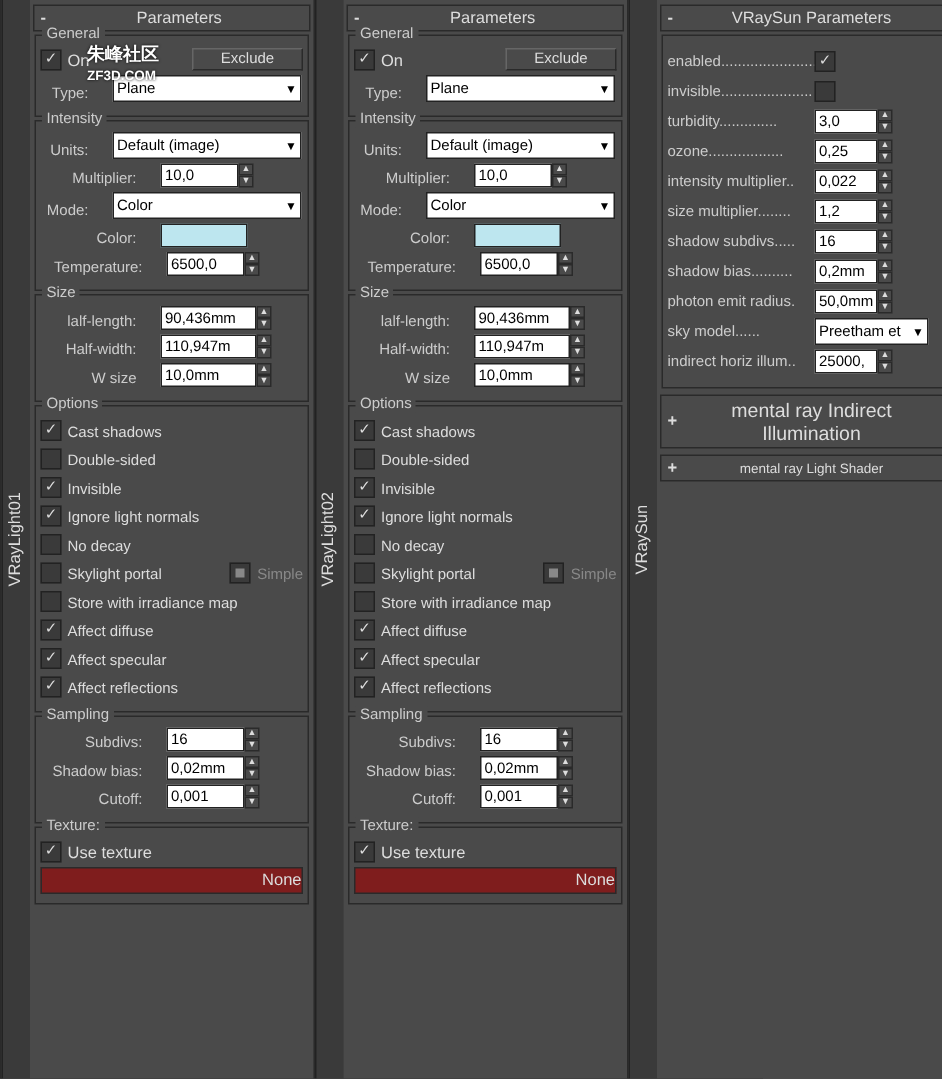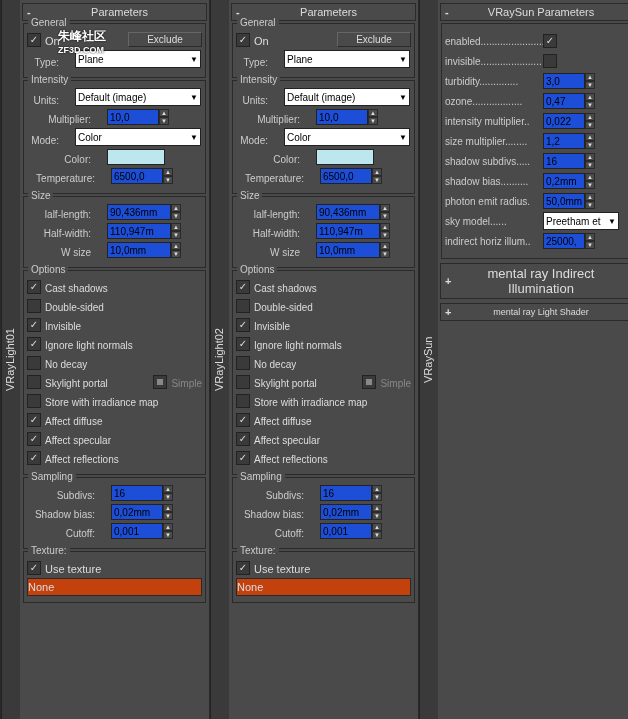--- a/index.html
+++ b/index.html
@@ -17,27 +17,27 @@
 .row .lab{text-align:right;padding-right:16px;color:#ccc;font-size:10px}
 .lab.w68{width:68px}
 .lab.w64{width:64px}
 .chk{width:12px;height:12px;border:1px solid #222;background:#3a3a3a;display:flex;align-items:center;justify-content:center;margin-right:4px;cursor:pointer}
 .chk.on::after{content:"✓";color:#ddd;font-size:10px;line-height:1}
 .chk.ind::after{content:"";width:6px;height:6px;background:#888}
 .btn{background:#4a4a4a;border:1px solid #2a2a2a;border-top-color:#666;border-left-color:#666;padding:1px 6px;color:#ddd;cursor:pointer;font-size:10px}
 .sel{background:#fff;color:#000;border:1px solid #222;height:16px;padding:0 2px;font-size:10px;cursor:pointer;display:flex;align-items:center;justify-content:space-between}
 .sel .arr{font-size:8px}
 .spin{display:flex;height:16px}
-.spin .v{background:#1d4ed8;color:#000;border:1px solid #222;width:46px;padding:0 2px;font-size:10px;display:flex;align-items:center}
+.spin .v{background:#ffffff;color:#000;border:1px solid #222;width:46px;padding:0 2px;font-size:10px;display:flex;align-items:center}
 .spin .v.w58{width:58px}
 .spin .v.w36{width:36px}
 .spin .ar{width:10px;display:flex;flex-direction:column}
 .spin .ar div{flex:1;background:#4a4a4a;border:1px solid #2a2a2a;font-size:6px;display:flex;align-items:center;justify-content:center;cursor:pointer;line-height:1}
 .swatch{width:56px;height:14px;background:#bde6ef;border:1px solid #222;cursor:pointer}
-.none{border:1px solid #2a2a2a;text-align:left;padding:2px 0;margin-top:3px;background:#c2410c;cursor:pointer}
+.none{border:1px solid #2a2a2a;text-align:right;padding:2px 0;margin-top:3px;background:#7f1d1d;cursor:pointer}
 .sunrow{display:flex;align-items:center;margin:2px 0;height:18px}
 .sunrow .sl{width:98px;font-size:10px;color:#ccc;white-space:nowrap;overflow:hidden}
 .watermark{position:absolute;top:28px;left:58px;color:#fff;font-size:12px;font-weight:bold;pointer-events:none;text-shadow:0 0 2px #000}
 .watermark .s{font-size:9px;display:block}
 </style>
 </head>
 <body>
 
 <div class="app" id="app">
     <div class="col">
@@ -430,21 +430,21 @@
               <div class="v w36">3,0</div>
               <div class="ar">
                 <div>▲</div>
                 <div>▼</div>
               </div>
             </div>
           </div>
           <div class="sunrow">
             <span class="sl">ozone..................</span>
             <div class="spin">
-              <div class="v w36">0,47</div>
+              <div class="v w36">0,25</div>
               <div class="ar">
                 <div>▲</div>
                 <div>▼</div>
               </div>
             </div>
           </div>
           <div class="sunrow">
             <span class="sl">intensity multiplier..</span>
             <div class="spin">
               <div class="v w36">0,022</div>

